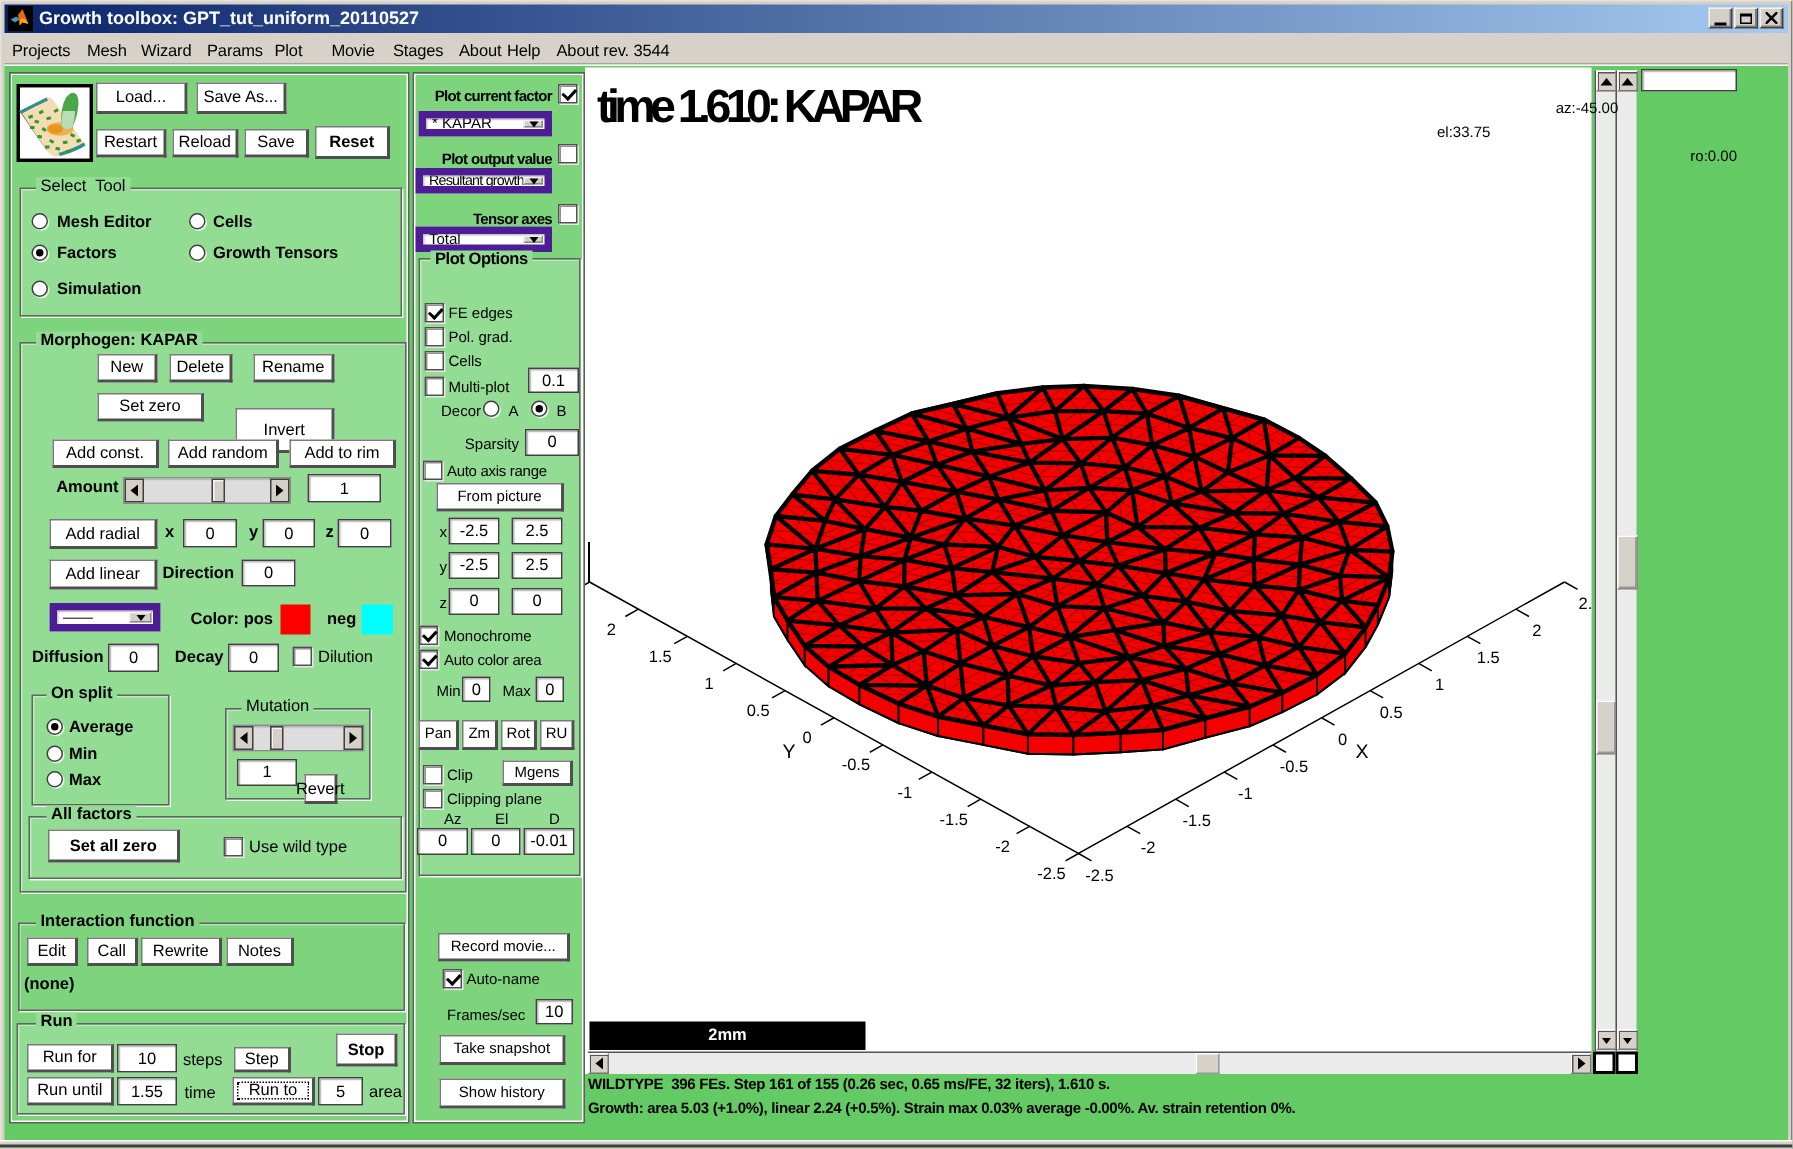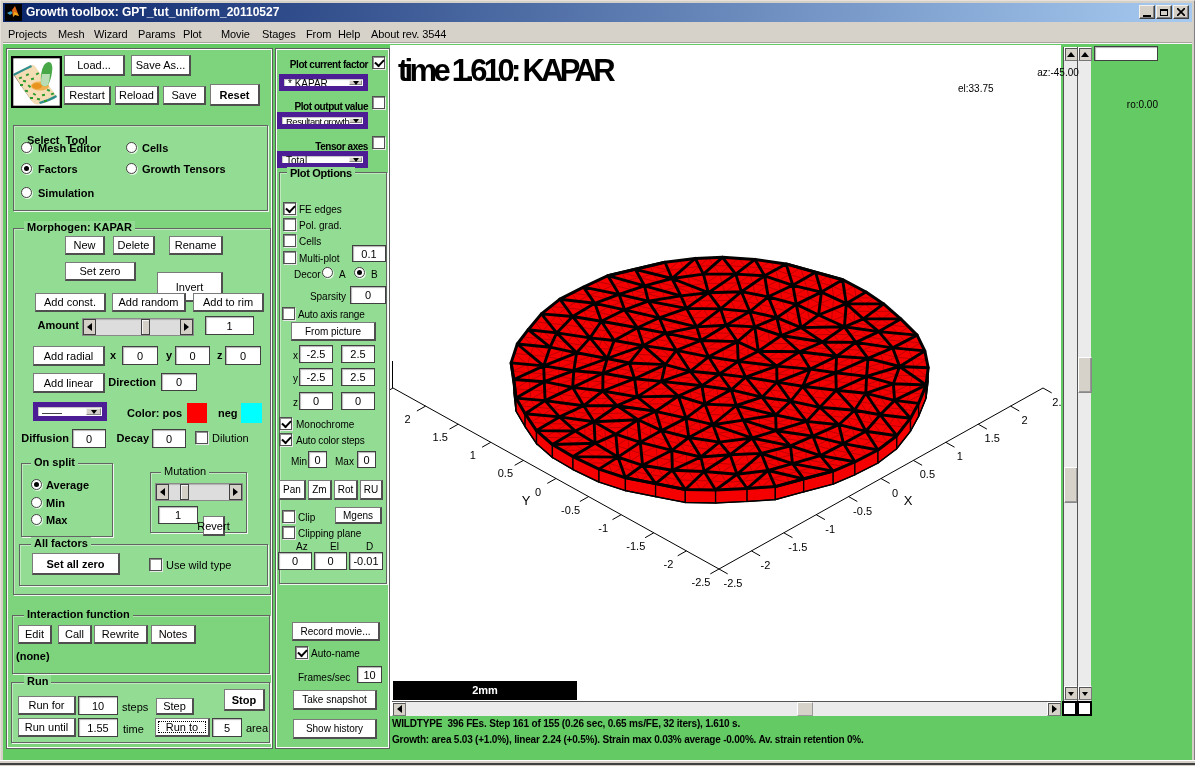--- a/index.html
+++ b/index.html
@@ -60,21 +60,21 @@
     </svg>
   </div>
 <div style="position:absolute;left:3px;top:22px;width:1189px;height:21px;background:#d6d2ca;border-bottom:1px solid #a8a49c"></div>
 <div class="lb" style="left:8px;top:28px;font-size:11px;letter-spacing:-0.1px;white-space:nowrap">Projects</div>
 <div class="lb" style="left:58px;top:28px;font-size:11px;letter-spacing:-0.1px;white-space:nowrap">Mesh</div>
 <div class="lb" style="left:94px;top:28px;font-size:11px;letter-spacing:-0.1px;white-space:nowrap">Wizard</div>
 <div class="lb" style="left:138px;top:28px;font-size:11px;letter-spacing:-0.1px;white-space:nowrap">Params</div>
 <div class="lb" style="left:183px;top:28px;font-size:11px;letter-spacing:-0.1px;white-space:nowrap">Plot</div>
 <div class="lb" style="left:221px;top:28px;font-size:11px;letter-spacing:-0.1px;white-space:nowrap">Movie</div>
 <div class="lb" style="left:262px;top:28px;font-size:11px;letter-spacing:-0.1px;white-space:nowrap">Stages</div>
-<div class="lb" style="left:306px;top:28px;font-size:11px;letter-spacing:-0.1px;white-space:nowrap">From</div>
+<div class="lb" style="left:306px;top:28px;font-size:11px;letter-spacing:-0.1px;white-space:nowrap">About</div>
 <div class="lb" style="left:338px;top:28px;font-size:11px;letter-spacing:-0.1px;white-space:nowrap">Help</div>
 <div class="lb" style="left:371px;top:28px;font-size:11px;letter-spacing:-0.1px;white-space:nowrap">About rev. 3544</div>
 <div style="position:absolute;left:3px;top:44px;width:1189px;height:716px;background:#64ca64"></div>
 <div style="position:absolute;left:3px;top:43px;width:1189px;height:1px;background:#f8f8f8"></div>
 <div style="position:absolute;left:6px;top:48px;width:267px;height:701px;background:#7ed37d;border:1px solid #5e5e5e;box-shadow:inset 1px 1px 0 #fff,inset -1px -1px 0 #fff"></div>
 <div style="position:absolute;left:275px;top:48px;width:115px;height:701px;background:#7ed37d;border:1px solid #5e5e5e;box-shadow:inset 1px 1px 0 #fff,inset -1px -1px 0 #fff"></div>
 <div style="position:absolute;left:390px;top:45px;width:671px;height:671px;background:#fff"></div>
 <svg style="position:absolute;left:11px;top:56px" width="51" height="52" viewBox="0 0 51 52">
 <rect x="1" y="1" width="49" height="50" fill="#fff" stroke="#000" stroke-width="2.6"></rect>
 <path d="M2,18 Q12,13 20,9 Q23,8 26,13 Q34,24 46,41 Q40,45 29,48 Q24,50 20,44 Q10,30 2,18 Z" fill="#f4ddb5"></path>
@@ -104,21 +104,21 @@
 
 </g>
   </svg>
 <div class="btn" style="left:64px;top:55px;width:61px;height:21px;font-size:11px">Load...</div>
 <div class="btn" style="left:131px;top:55px;width:60px;height:21px;font-size:11px">Save As...</div>
 <div class="btn" style="left:64px;top:86px;width:47px;height:19px;font-size:11px">Restart</div>
 <div class="btn" style="left:115px;top:86px;width:44px;height:19px;font-size:11px">Reload</div>
 <div class="btn" style="left:163px;top:86px;width:43px;height:19px;font-size:11px">Save</div>
 <div class="btn" style="left:210px;top:84px;width:50px;height:22px;font-weight:bold;font-size:11px">Reset</div>
 <div class="frm" style="left:13px;top:125px;width:255px;height:86px;background:#93dc93"></div>
-<div class="lb" style="left:24px;top:134px;font-weight:bold;font-size:11px;letter-spacing:0px;background:#93dc93;padding:0 3px;white-space:nowrap">Select&nbsp; Tool</div>
+<div class="lb" style="left:24px;top:118px;font-weight:normal;font-size:11px;letter-spacing:0px;background:#93dc93;padding:0 3px;white-space:nowrap">Select&nbsp; Tool</div>
 <div class="rad" style="left:21px;top:142px"></div>
 <div class="lb" style="left:38px;top:142px;font-weight:bold;font-size:11px;color:#000;white-space:nowrap">Mesh Editor</div>
 <div class="rad" style="left:126px;top:142px"></div>
 <div class="lb" style="left:142px;top:142px;font-weight:bold;font-size:11px;color:#000;white-space:nowrap">Cells</div>
 <div class="rad sel" style="left:21px;top:163px"></div>
 <div class="lb" style="left:38px;top:163px;font-weight:bold;font-size:11px;color:#000;white-space:nowrap">Factors</div>
 <div class="rad" style="left:126px;top:163px"></div>
 <div class="lb" style="left:142px;top:163px;font-weight:bold;font-size:11px;color:#000;white-space:nowrap">Growth Tensors</div>
 <div class="rad" style="left:21px;top:187px"></div>
 <div class="lb" style="left:38px;top:187px;font-weight:bold;font-size:11px;color:#000;white-space:nowrap">Simulation</div>
@@ -265,21 +265,21 @@
 <div class="edit" style="left:341px;top:345px;width:34px;height:18px;font-size:11px">2.5</div>
 <div class="lb" style="left:293px;top:372px;font-size:10px;color:#000;white-space:nowrap">y</div>
 <div class="edit" style="left:299px;top:368px;width:34px;height:18px;font-size:11px">-2.5</div>
 <div class="edit" style="left:341px;top:368px;width:34px;height:18px;font-size:11px">2.5</div>
 <div class="lb" style="left:293px;top:396px;font-size:10px;color:#000;white-space:nowrap">z</div>
 <div class="edit" style="left:299px;top:392px;width:34px;height:18px;font-size:11px">0</div>
 <div class="edit" style="left:341px;top:392px;width:34px;height:18px;font-size:11px">0</div>
 <div class="cb ck" style="left:279px;top:417px"></div>
 <div class="lb" style="left:296px;top:418px;font-size:10px;color:#000;white-space:nowrap">Monochrome</div>
 <div class="cb ck" style="left:279px;top:433px"></div>
-<div class="lb" style="left:296px;top:434px;letter-spacing:-0.2px;font-size:10px;color:#000;white-space:nowrap">Auto color steps</div>
+<div class="lb" style="left:296px;top:434px;letter-spacing:-0.2px;font-size:10px;color:#000;white-space:nowrap">Auto color area</div>
 <div class="lb" style="left:291px;top:455px;font-size:10px;color:#000;white-space:nowrap">Min</div>
 <div class="edit" style="left:308px;top:451px;width:19px;height:17px;font-size:11px">0</div>
 <div class="lb" style="left:335px;top:455px;font-size:10px;color:#000;white-space:nowrap">Max</div>
 <div class="edit" style="left:357px;top:451px;width:19px;height:17px;font-size:11px">0</div>
 <div class="btn" style="left:279px;top:480px;width:27px;height:20px;font-size:10px">Pan</div>
 <div class="btn" style="left:308px;top:480px;width:24px;height:20px;font-size:10px">Zm</div>
 <div class="btn" style="left:334px;top:480px;width:24px;height:20px;font-size:10px">Rot</div>
 <div class="btn" style="left:360px;top:480px;width:23px;height:20px;font-size:10px">RU</div>
 <div class="cb" style="left:282px;top:510px"></div>
 <div class="lb" style="left:298px;top:511px;font-size:10px;color:#000;white-space:nowrap">Clip</div>

